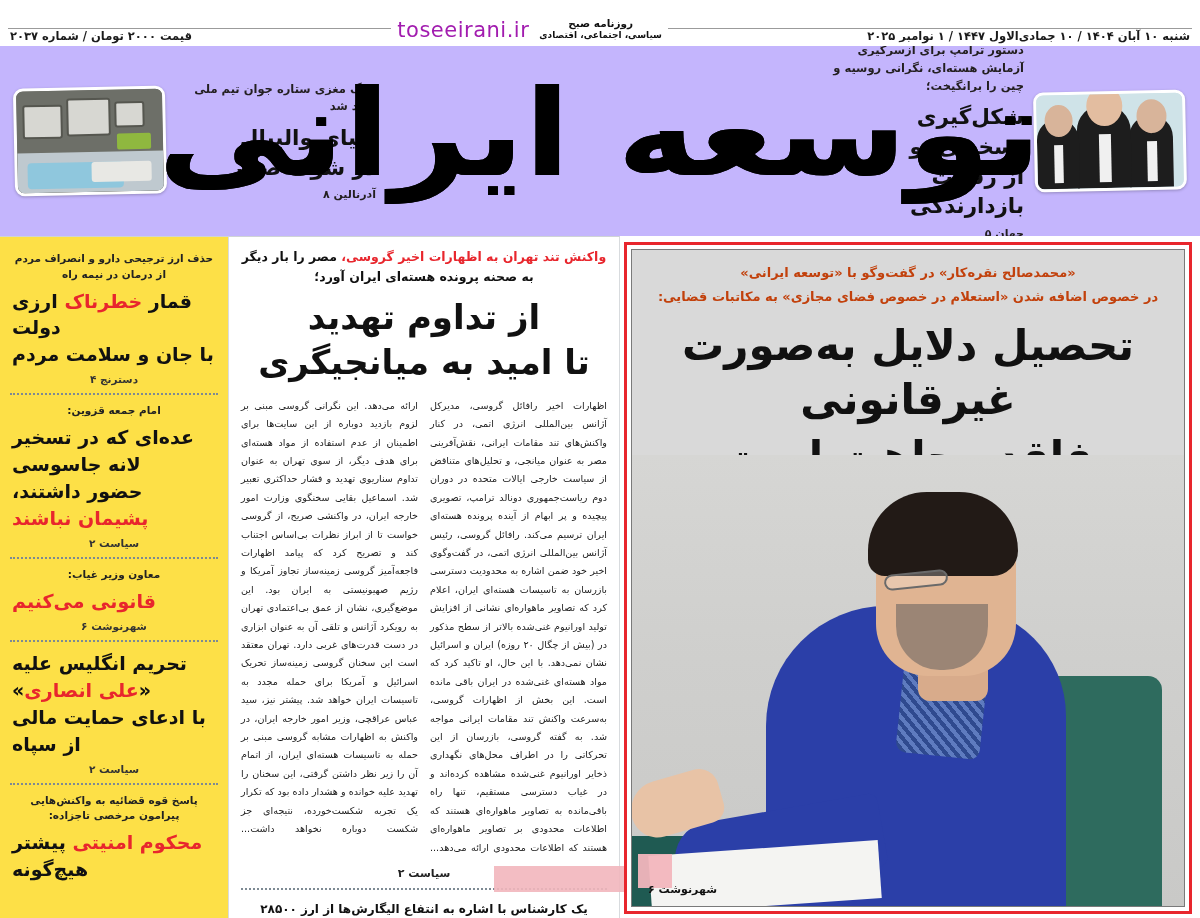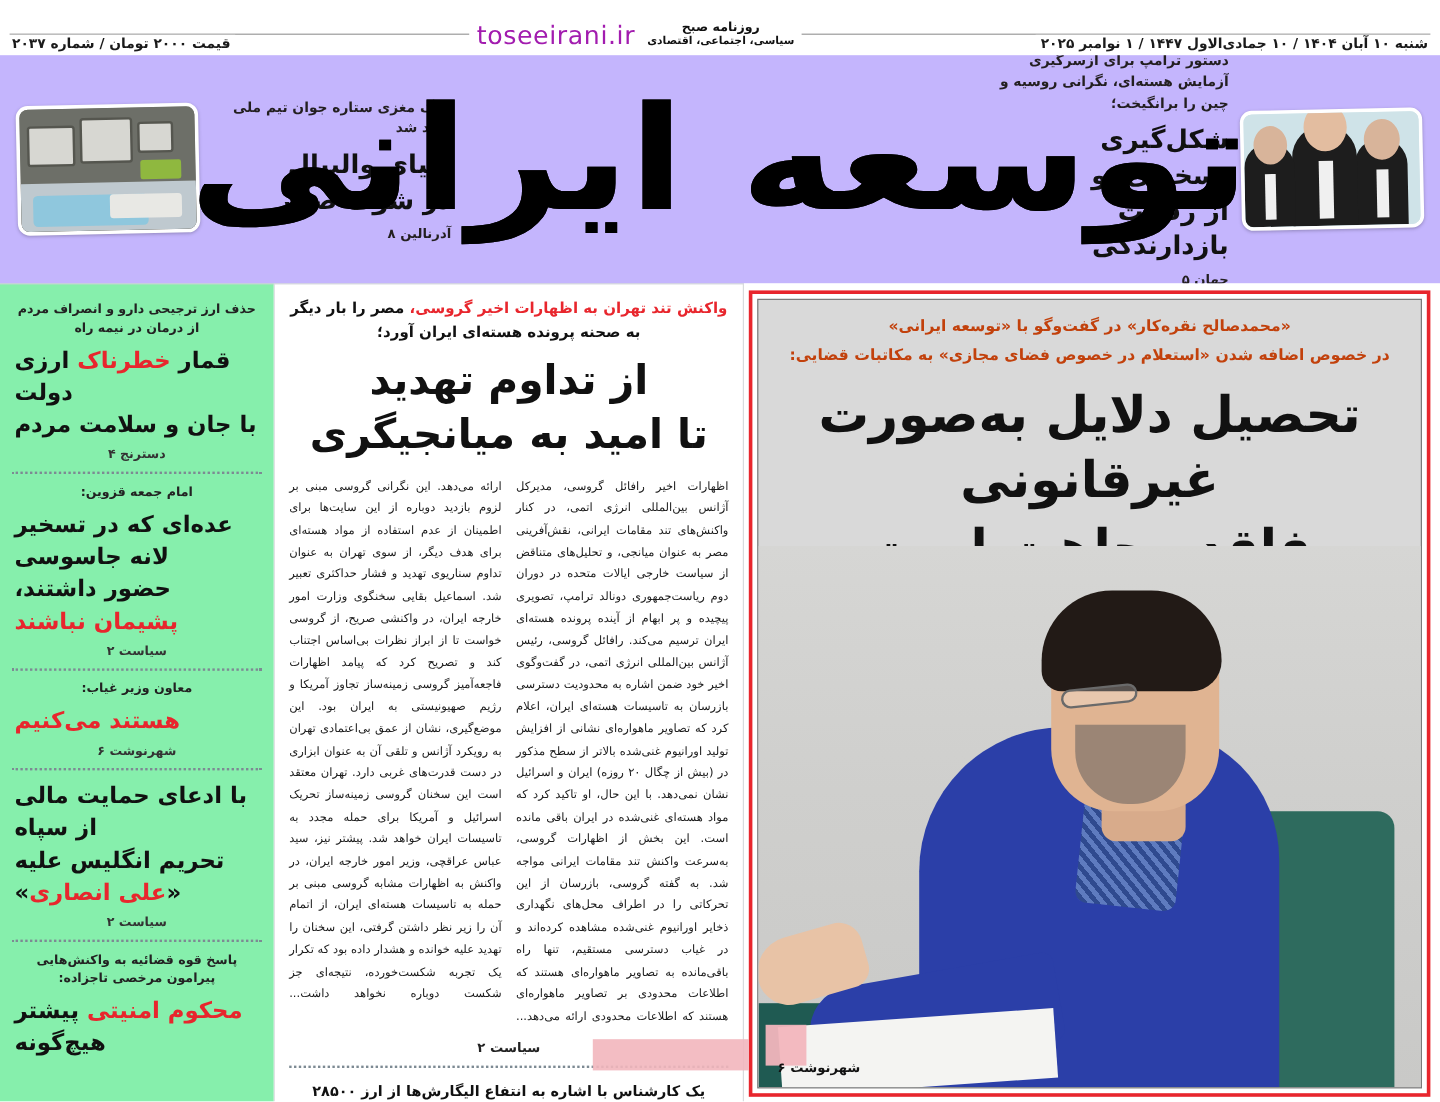--- a/index.html
+++ b/index.html
@@ -79,21 +79,21 @@
     font-family: "DejaVu Sans", sans-serif; font-weight: 700;
     transform: translateY(-6px) scaleX(1.12); white-space: nowrap;
     text-shadow: 0 0 0 #000;
   }
 
   
   .content { display:flex; height: 682px; }
 
   
   .sidebar {
-    width: 228px; order: 3; background:#86efac; border-top: 1px solid #cfd3d6;
+    width: 228px; order: 3; background:#fde047; border-top: 1px solid #cfd3d6;
     padding: 8px 10px 16px 10px; overflow:hidden;
   }
   .side-item { padding: 6px 2px 6px 2px; }
   .side-sep {
     border-top: 2px dotted #7d8a93; margin: 2px 0 2px 0; height:0;
   }
   .si-kicker {
     font-size: 10.5px; font-weight: 600; color:#222; line-height:1.5;
     text-align: center; margin-bottom: 5px; letter-spacing:-0.2px;
   }
@@ -349,28 +349,28 @@
       <div class="side-item">
         <div class="si-kicker">امام جمعه قزوین:</div>
         <div class="si-head">عده‌ای که در تسخیر لانه جاسوسی</div>
         <div class="si-head"><span>حضور داشتند، </span><span class="hl">پشیمان نباشند</span></div>
         <div class="si-sec">سیاست ۲</div>
       </div>
       <div class="side-sep"></div>
 
       <div class="side-item">
         <div class="si-kicker">معاون وزیر غیاب:</div>
-        <div class="si-head hl" style="color:#e8262d">هستند می‌کنیم</div>
+        <div class="si-head hl" style="color:#e8262d">قانونی می‌کنیم</div>
         <div class="si-sec">شهرنوشت ۶</div>
       </div>
       <div class="side-sep"></div>
 
       <div class="side-item">
+        <div class="si-head"><span>تحریم انگلیس علیه «</span><span class="hl">علی انصاری</span><span>»</span></div>
         <div class="si-head">با ادعای حمایت مالی از سپاه</div>
-        <div class="si-head"><span>تحریم انگلیس علیه «</span><span class="hl">علی انصاری</span><span>»</span></div>
         <div class="si-sec">سیاست ۲</div>
       </div>
       <div class="side-sep"></div>
 
       <div class="side-item">
         <div class="si-kicker">پاسخ قوه قضائیه به واکنش‌هایی پیرامون مرخصی تاجزاده:</div>
         <div class="si-head"><span class="hl">محکوم امنیتی</span><span> پیشتر هیچ‌گونه</span></div>
 
       </div>
 

